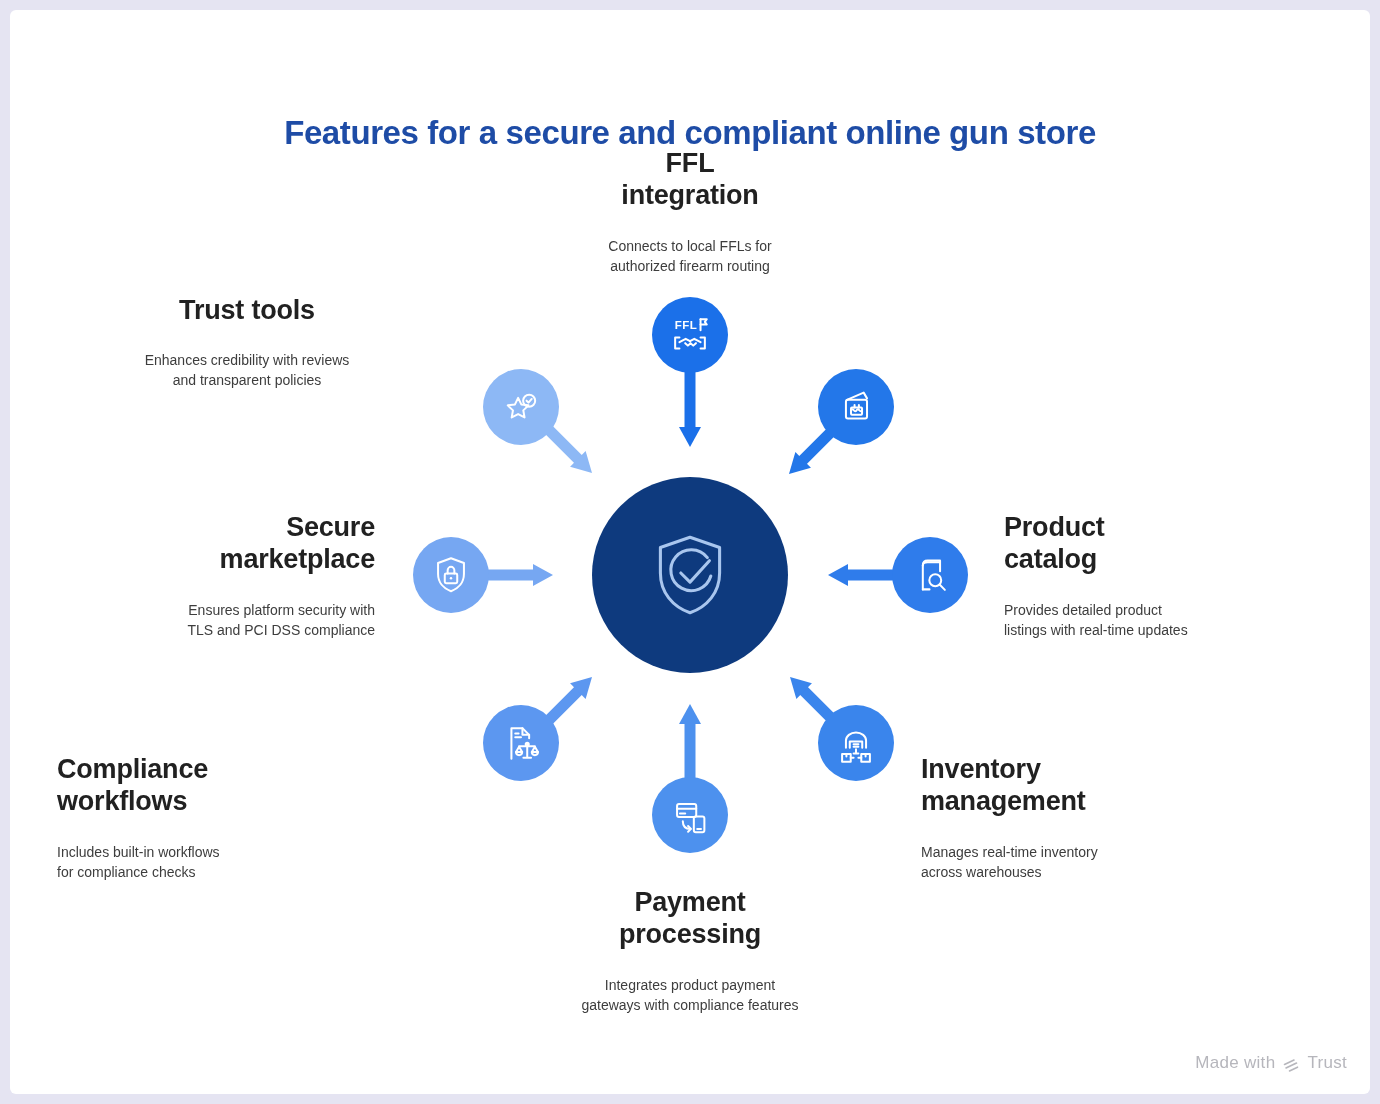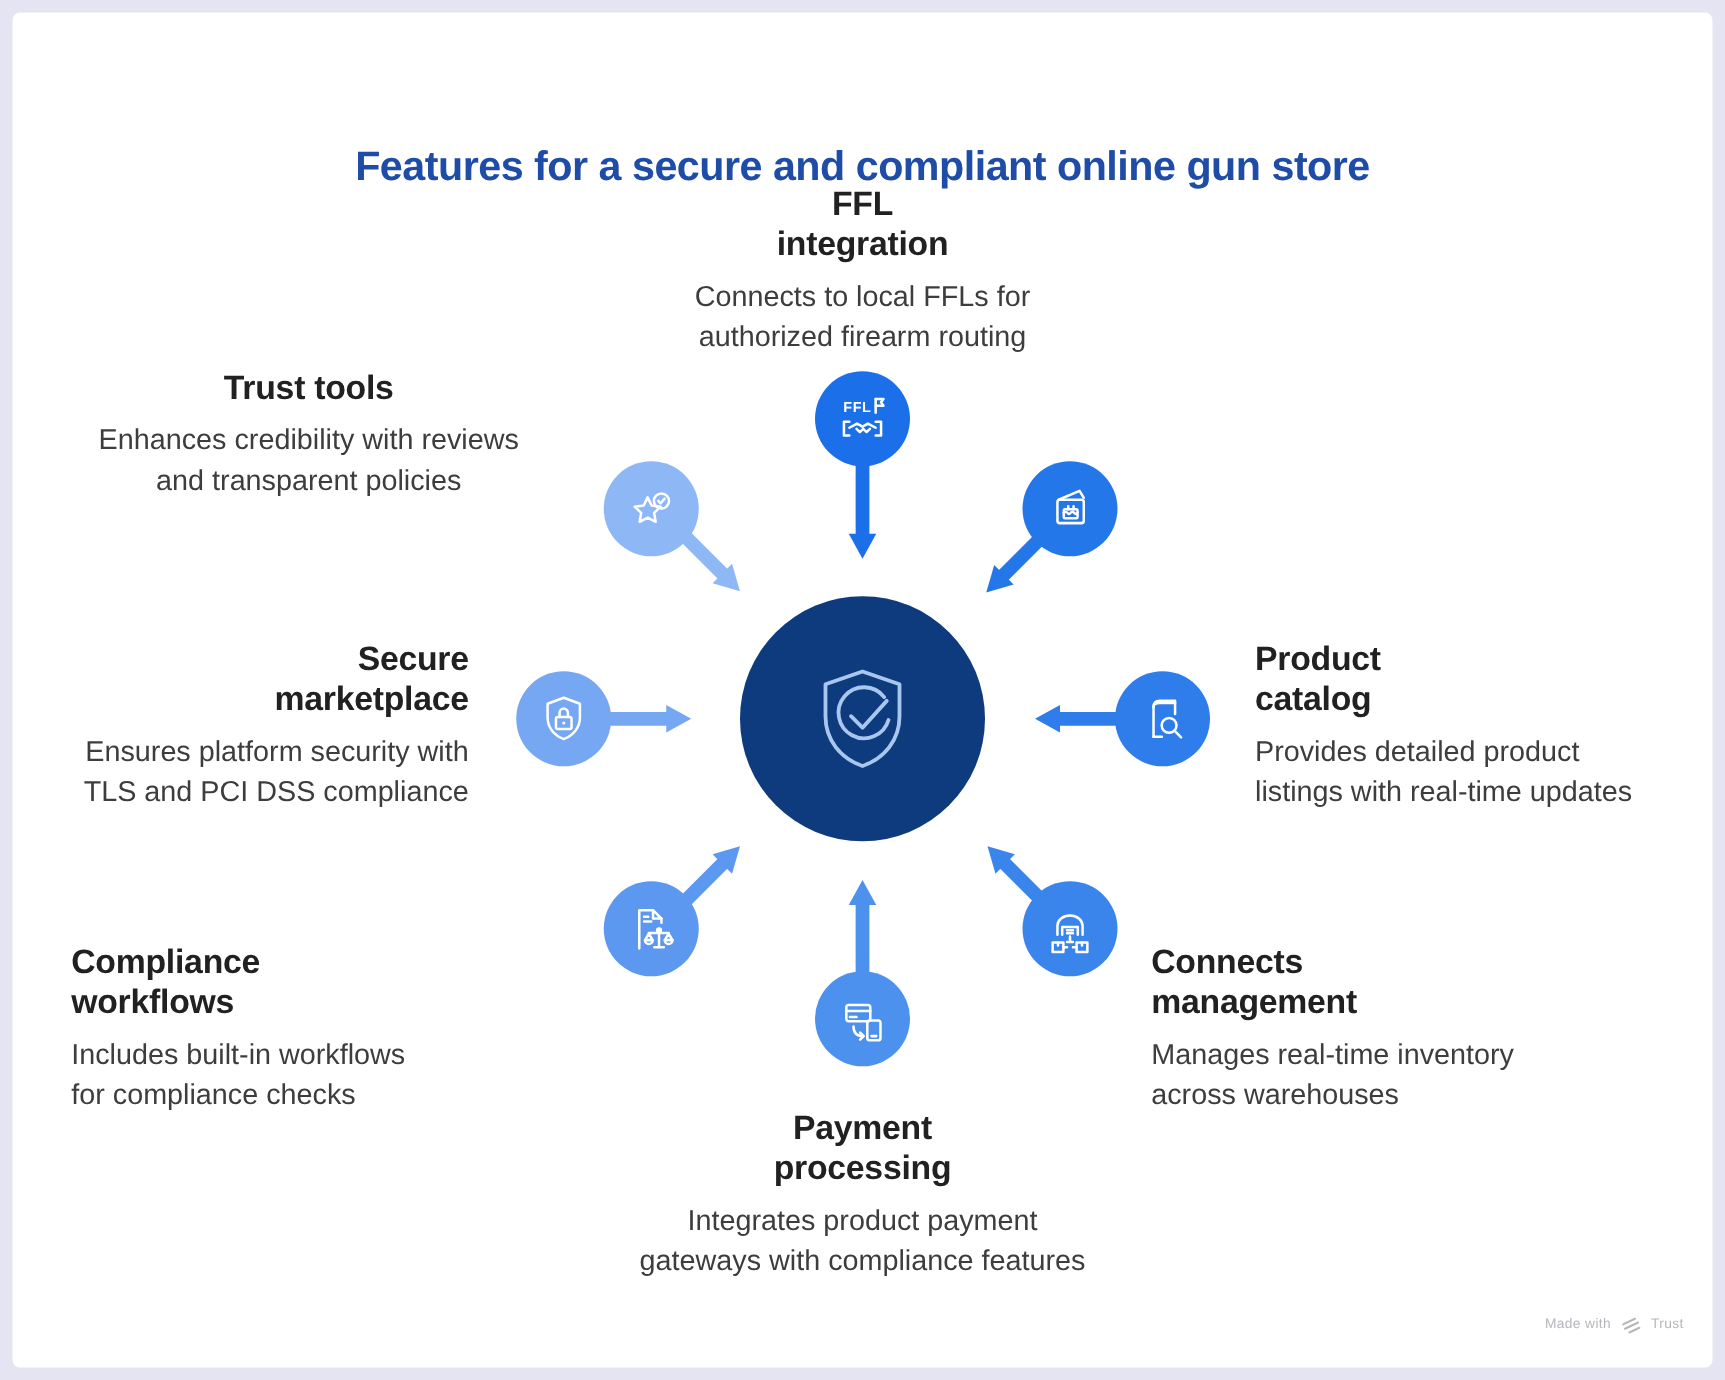--- a/index.html
+++ b/index.html
@@ -35,34 +35,34 @@
   #node-compliance{left:483px;top:705px;}
   #node-secure{left:413px;top:537px;}
   #node-trust{left:483px;top:369px;}
   .arrow-layer{position:absolute;left:0;top:0;pointer-events:none;}
   .tb{position:absolute;}
   .feature-title{
     font-size:27px;font-weight:800;line-height:1.2;color:#212121;
     white-space:pre-line;letter-spacing:-0.2px;
   }
   .feature-desc{
-    font-size:23px;line-height:1.42;color:#3d3d3d;margin-top:9px;
+    font-size:14px;line-height:1.42;color:#3d3d3d;margin-top:25px;
     white-space:pre-line;
   }
   #tb-ffl{left:420px;top:147px;width:540px;text-align:center;}
   #tb-age{left:923px;top:261px;width:430px;text-align:left;}
   #tb-product{left:1004px;top:511px;width:372px;text-align:left;}
   #tb-inventory{left:921px;top:753px;width:430px;text-align:left;}
   #tb-payment{left:420px;top:886px;width:540px;text-align:center;}
   #tb-compliance{right:923px;top:753px;width:400px;text-align:left;}
   #tb-secure{right:1005px;top:511px;width:380px;text-align:right;}
   #tb-trust{right:923px;top:294px;width:420px;text-align:center;}
   .watermark{
-    position:absolute;right:33px;top:1053px;display:flex;align-items:flex-start;gap:7px;
-    color:#b6b6bc;font-size:11px;letter-spacing:0.3px;
+    position:absolute;right:33px;top:1053px;display:flex;align-items:flex-end;gap:7px;
+    color:#b6b6bc;font-size:17px;letter-spacing:0.3px;
   }
   .icon-stroke{fill:none;stroke:#ffffff;stroke-width:2.1;stroke-linecap:round;stroke-linejoin:round;}
 </style>
 </head>
 <body>
 
 <div class="card"></div>
 
 <div class="stage">
 
@@ -228,21 +228,21 @@
 
 
   <div class="tb" id="tb-product">
     <div class="feature-title">Product
 catalog</div>
     <div class="feature-desc">Provides detailed product
 listings with real-time updates</div>
   </div>
 
   <div class="tb" id="tb-inventory">
-    <div class="feature-title">Connects
+    <div class="feature-title">Inventory
 management</div>
     <div class="feature-desc">Manages real-time inventory
 across warehouses</div>
   </div>
 
   <div class="tb" id="tb-payment">
     <div class="feature-title">Payment
 processing</div>
     <div class="feature-desc">Integrates product payment
 gateways with compliance features</div>

